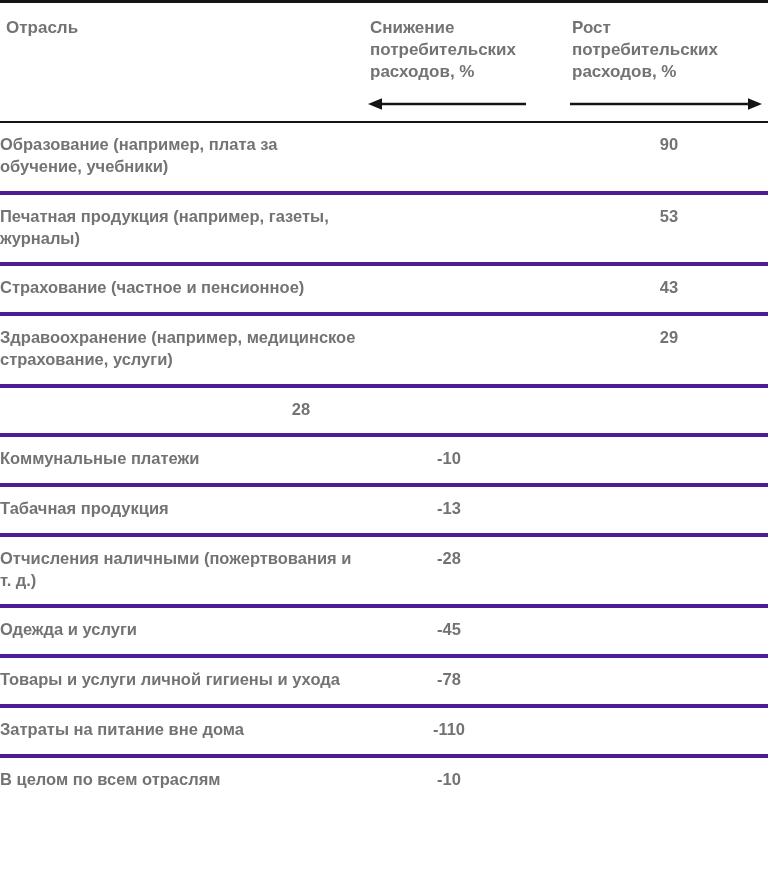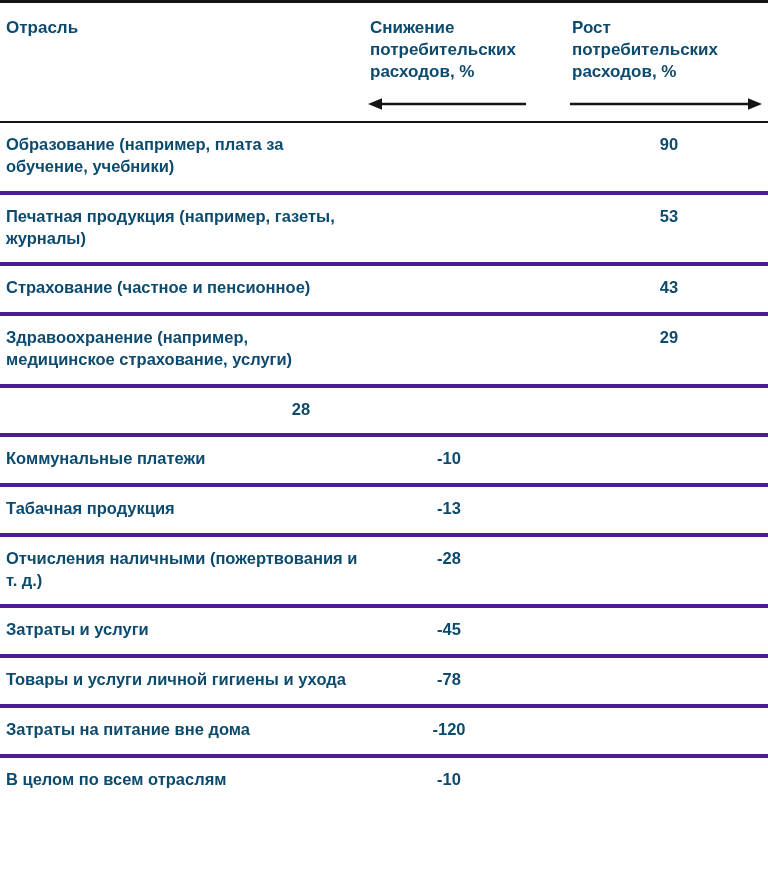--- a/index.html
+++ b/index.html
@@ -6,21 +6,21 @@
     margin: 0;
     padding: 0;
     background: #ffffff;
   }
   .page {
     width: 768px;
     height: 879px;
     box-sizing: border-box;
     font-family: "Liberation Sans", sans-serif;
     font-weight: bold;
-    color: #0c4a6e;
+    color: #737373;
     background: #ffffff;
     overflow: hidden;
   }
   .top-rule {
     border-top: 3px solid #141414;
   }
   .header-row {
     display: flex;
     align-items: flex-start;
     padding: 14px 0 10px 0;
@@ -56,21 +56,20 @@
     padding: 11px 0 13px 0;
     font-size: 16.5px;
     line-height: 1.32;
   }
   .row + .row {
     border-top: 4px solid #4c1d95;
   }
   .cell-industry {
     flex: 0 0 368px;
     box-sizing: border-box;
-    padding-left: 6px;
     padding-right: 8px;
   }
   .cell-dec {
     flex: 0 0 162px;
     text-align: center;
   }
   .cell-inc {
     flex: 0 0 198px;
     margin-left: 40px;
     text-align: center;
@@ -153,35 +152,35 @@
     <div class="cell-inc"></div>
   </div>
 
   <div class="row">
     <div class="cell-industry">Отчисления наличными (пожертвования и т. д.)</div>
     <div class="cell-dec">-28</div>
     <div class="cell-inc"></div>
   </div>
 
   <div class="row">
-    <div class="cell-industry">Затраты и услуги</div>
+    <div class="cell-industry">Одежда и услуги</div>
     <div class="cell-dec">-45</div>
     <div class="cell-inc"></div>
   </div>
 
 
   <div class="row">
     <div class="cell-industry">Товары и услуги личной гигиены и ухода</div>
     <div class="cell-dec">-78</div>
     <div class="cell-inc"></div>
   </div>
 
   <div class="row">
     <div class="cell-industry">Затраты на питание вне дома</div>
-    <div class="cell-dec">-120</div>
+    <div class="cell-dec">-110</div>
     <div class="cell-inc"></div>
   </div>
 
   <div class="row">
     <div class="cell-industry">В целом по всем отраслям</div>
     <div class="cell-dec">-10</div>
     <div class="cell-inc"></div>
   </div>
 </div>
 

